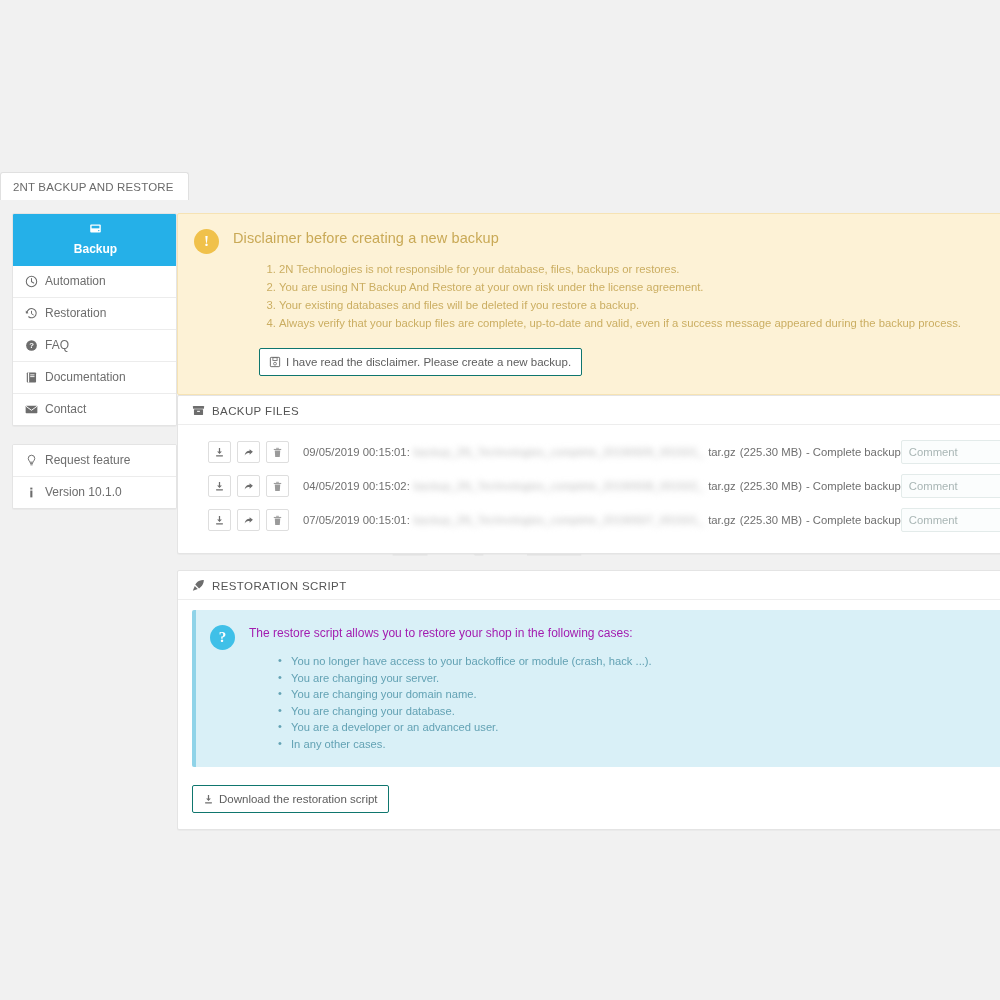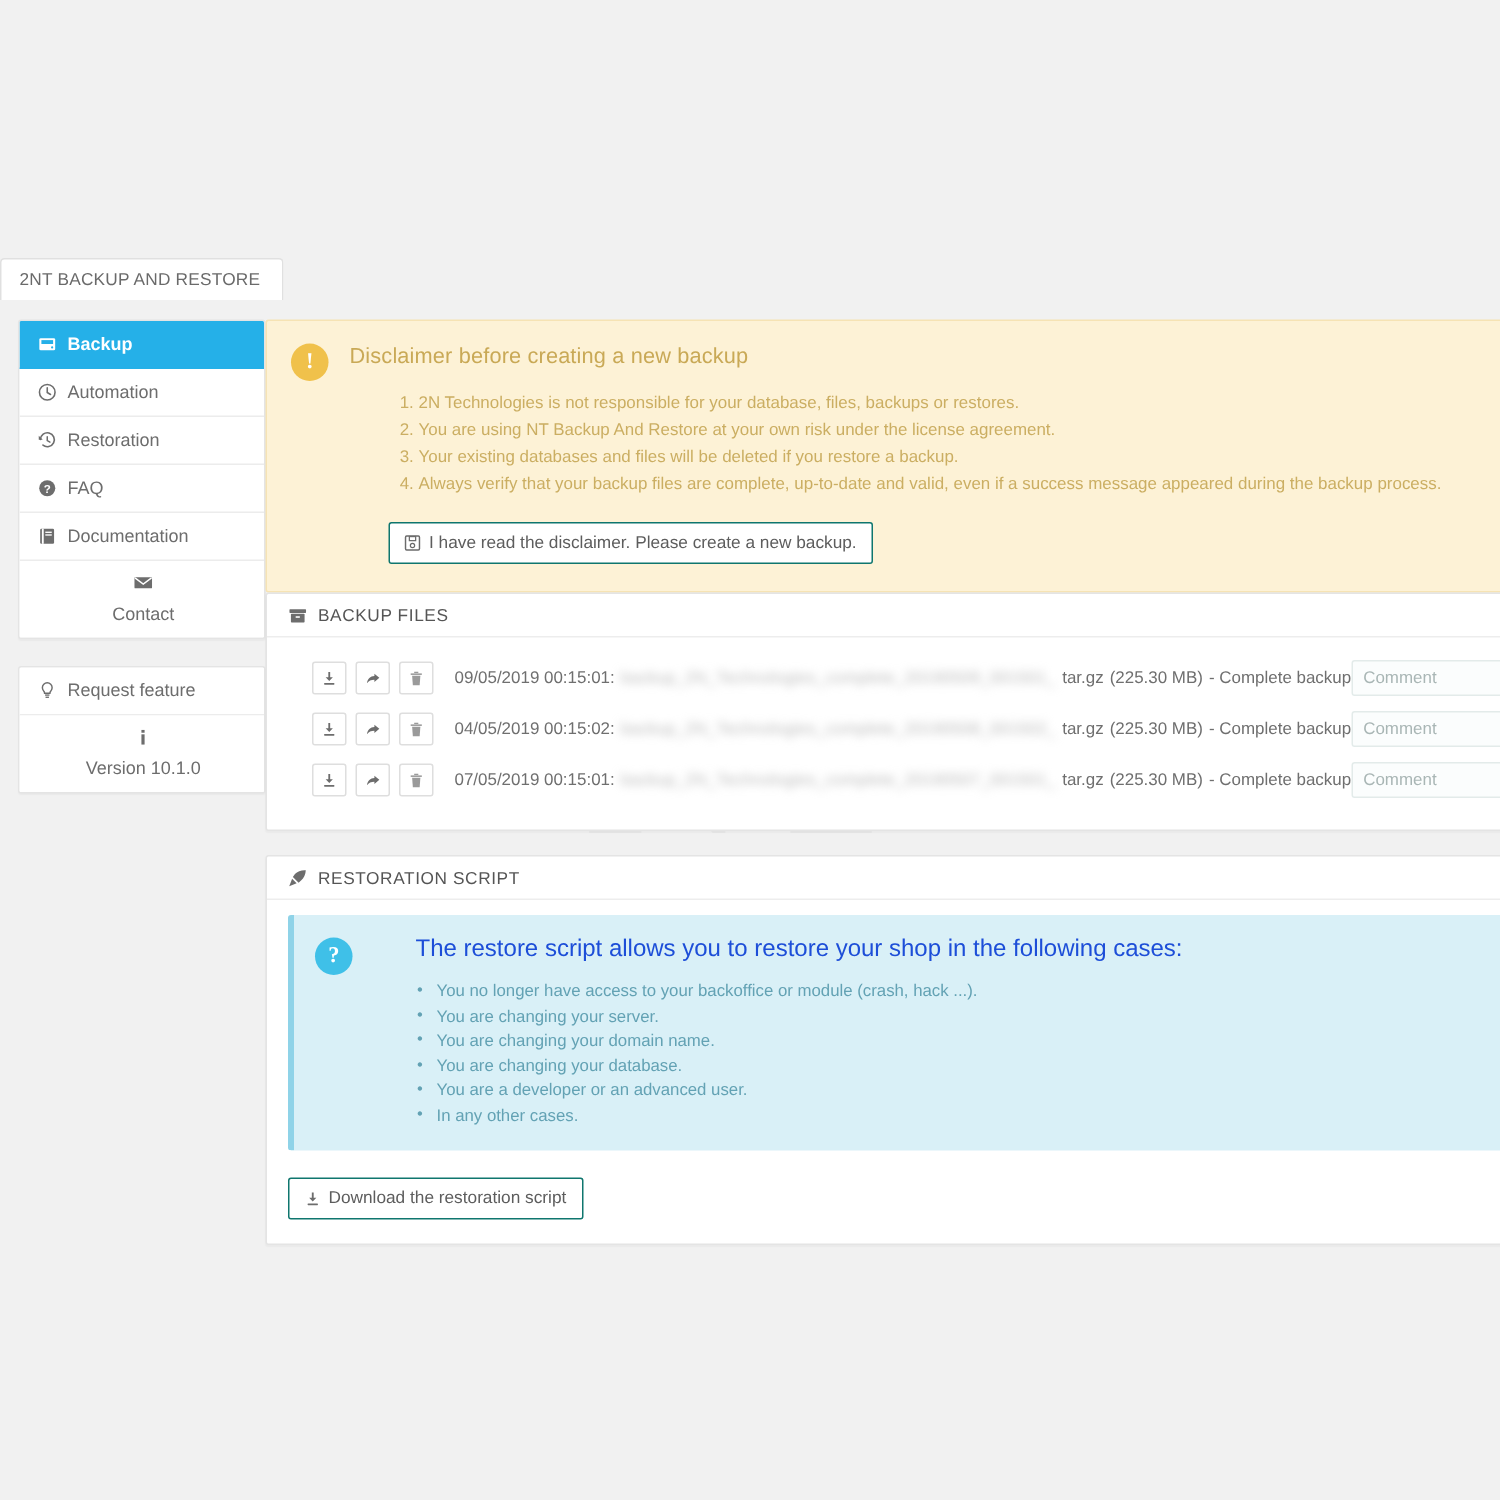--- a/index.html
+++ b/index.html
@@ -93,26 +93,27 @@
     gap: 7px;
     padding: 8px 10px 8px 12px;
     font-size: 12px;
     color: #6d6d6d;
     border-bottom: 1px solid #ececec;
     min-height: 31px;
     line-height: 15px;
     cursor: pointer;
     background: #fff;
   }
-  .side-item:last-child { border-bottom: none; flex-direction: column; }
+  .side-item:last-child { border-bottom: none; }
   .side-item.active {
     background: #25b0e8;
     color: #ffffff;
     font-weight: bold;
     border-bottom-color: #25b0e8;
+    flex-direction: column;
   }
   .side-item .ic {
     width: 13px; height: 13px;
     display: inline-flex;
     align-items: center; justify-content: center;
     flex: 0 0 13px;
   }
   .side-item .ic svg { display:block; }
 
   
@@ -249,25 +250,24 @@
     border-left: 4px solid #8fd3e8;
     border-radius: 2px;
     padding: 14px 16px 14px 14px;
     display: flex;
     gap: 14px;
     margin-bottom: 18px;
     min-height: 134px;
   }
   .alert-info .content { flex: 1 1 auto; }
   .info-title {
-    font-size: 16px;
-    color: #1d4ed8;
+    font-size: 12px;
+    color: #a21caf;
     line-height: 18px;
     margin-bottom: 12px;
-    margin-left: 28px;
   }
   .alert-info ul {
     margin: 0;
     padding-left: 42px;
     color: #63a2b4;
     font-size: 11.2px;
     line-height: 15.5px;
     list-style: none;
   }
   .alert-info ul li { position: relative; margin-bottom: 1px; }

